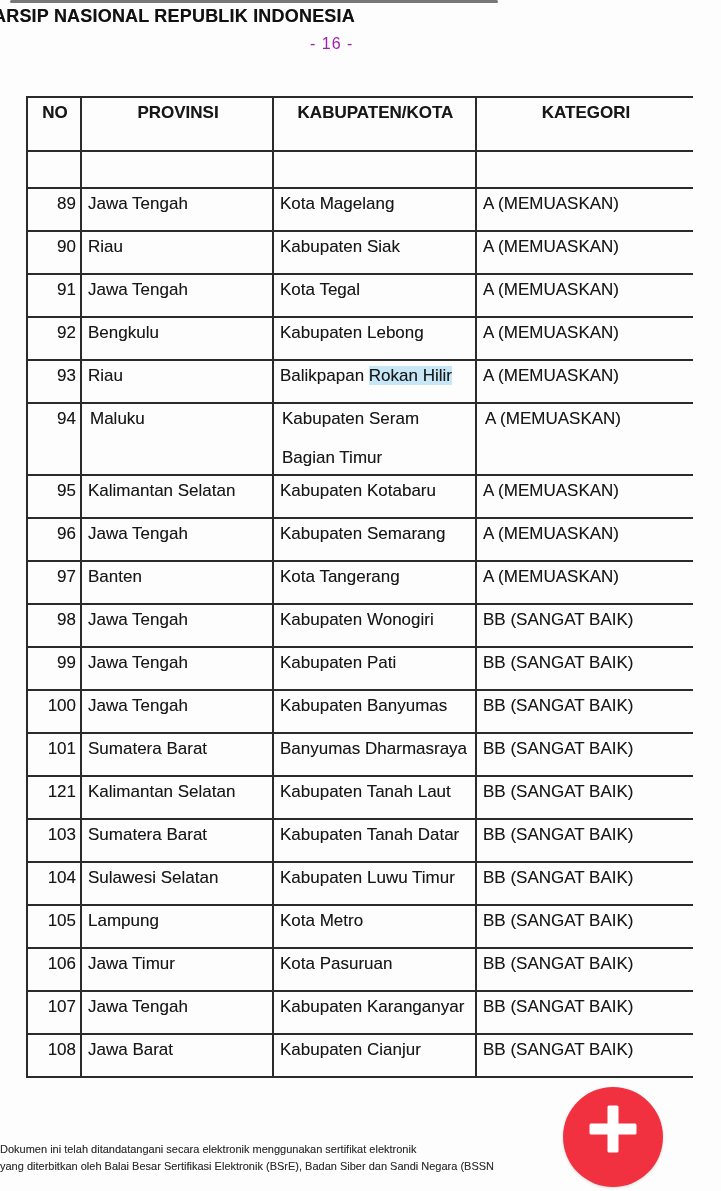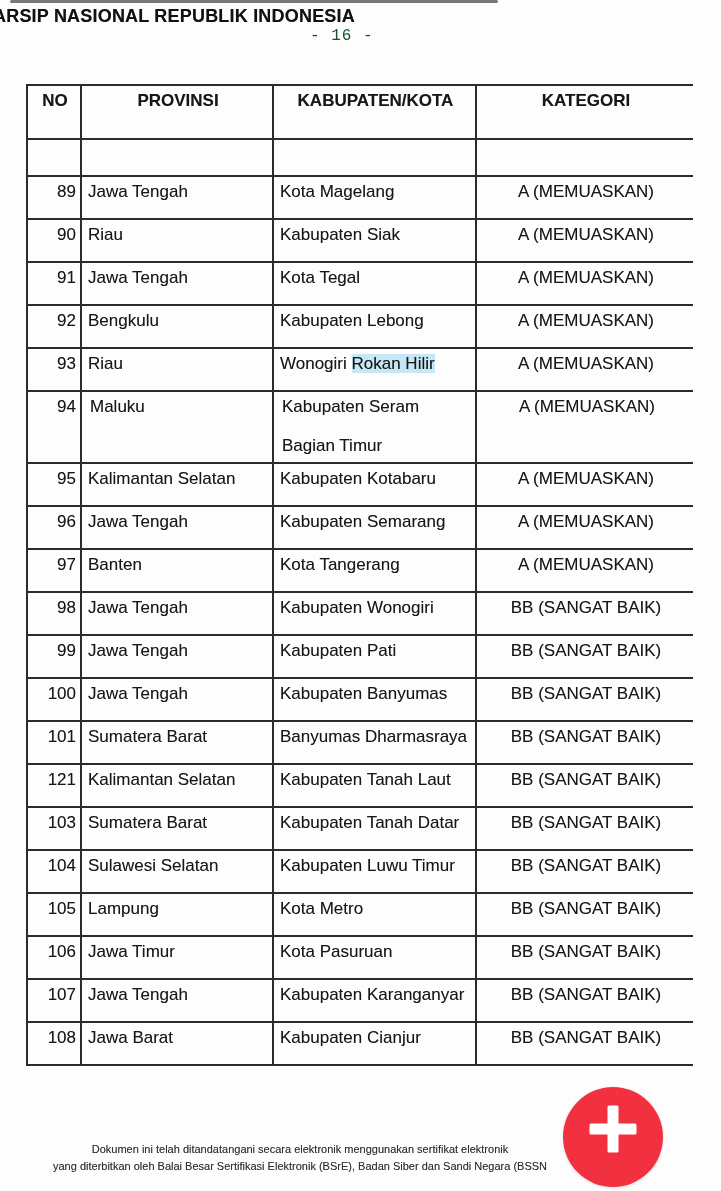--- a/index.html
+++ b/index.html
@@ -18,48 +18,48 @@
     background:#4a4a4a; opacity:.75; border-radius:2px;
   }
 
   .letterhead {
     position:absolute; top:6px; left:-7px;
     font-size:18px; font-weight:bold; letter-spacing:.2px;
     color:#111; white-space:nowrap;
     text-shadow:0 0 .5px rgba(0,0,0,.45);
   }
   .page-number {
-    position:absolute; top:27px; left:310px;
-    font-family:Liberation Mono, monospace;
-    font-size:16px; color:#14532d; letter-spacing:1px;
+    position:absolute; top:35px; left:310px;
+    font-family:Liberation Sans, sans-serif;
+    font-size:16px; color:#a21caf; letter-spacing:1px;
   }
 
   .table-wrap {
-    position:absolute; top:84px; left:26px;
+    position:absolute; top:96px; left:26px;
     width:667px; height:1013px; overflow:hidden;
   }
   table.doc {
     width:667px; border-collapse:collapse; table-layout:fixed;
     font-size:17px; color:#171717;
     text-shadow:0 0 .5px rgba(0,0,0,.35);
   }
   table.doc, table.doc td { border:2px solid #2b2b2b; }
   table.doc td { vertical-align:top; padding:4px 4px 0 6px; line-height:1.25; overflow:hidden; }
   td.h { height:48px; font-weight:bold; text-align:center; padding-top:5px; }
   tr.spacer td { height:31px; }
   tbody.data td { height:37px; }
   tr.tall td { height:66px;padding-left:8px; }
   td.c-no { text-align:right; padding-left:0; padding-right:2px; }
-  td.c-kat { text-align:center; }
+  td.c-kat { }
   .kab-line2 { margin-top:18px; }
   .hl { background:var(--hl,#c8e7f6); }
 
   .footer {
     position:absolute; top:1141px; left:0; width:600px;
-    text-align:center; font-size:11px; line-height:1.55; color:#2e2e2e;
+    text-align:left; font-size:11px; line-height:1.55; color:#2e2e2e;
     text-shadow:0 0 .4px rgba(0,0,0,.35);
   }
 
   .fab {
     position:absolute; left:563px; top:1087px; width:100px; height:100px;
     background:var(--fab,#f23140); border-radius:50%;
     box-shadow:0 1px 3px rgba(0,0,0,.15);
     cursor:pointer;
   }
   .fab .bar { position:absolute; background:#fff; border-radius:1.5px; }
@@ -117,21 +117,21 @@
         </tr>
         <tr>
           <td class="c-no">92</td>
           <td class="c-prov">Bengkulu</td>
           <td class="c-kab"><span>Kabupaten Lebong</span></td>
           <td class="c-kat">A (MEMUASKAN)</td>
         </tr>
         <tr>
           <td class="c-no">93</td>
           <td class="c-prov">Riau</td>
-          <td class="c-kab"><span>Wonogiri </span><span class="hl">Rokan Hilir</span></td>
+          <td class="c-kab"><span>Balikpapan </span><span class="hl">Rokan Hilir</span></td>
           <td class="c-kat">A (MEMUASKAN)</td>
         </tr>
         <tr class="tall">
           <td class="c-no">94</td>
           <td class="c-prov">Maluku</td>
           <td class="c-kab"><span>Kabupaten Seram</span><div class="kab-line2"><span>Bagian Timur</span></div></td>
           <td class="c-kat">A (MEMUASKAN)</td>
         </tr>
         <tr>
           <td class="c-no">95</td>

